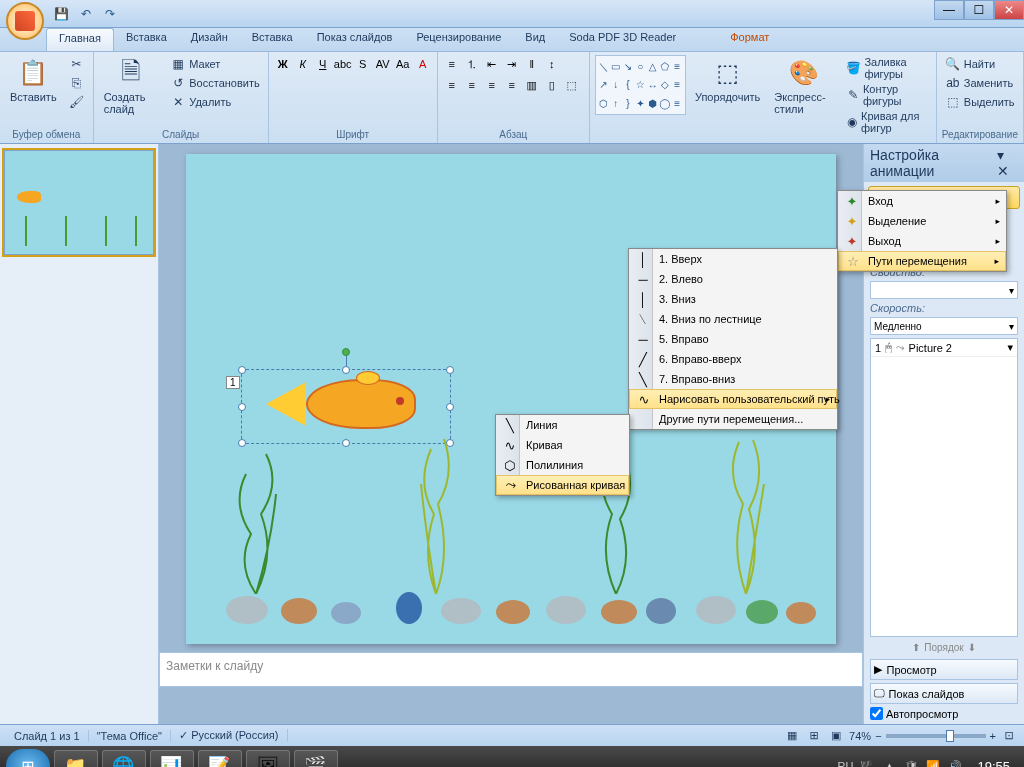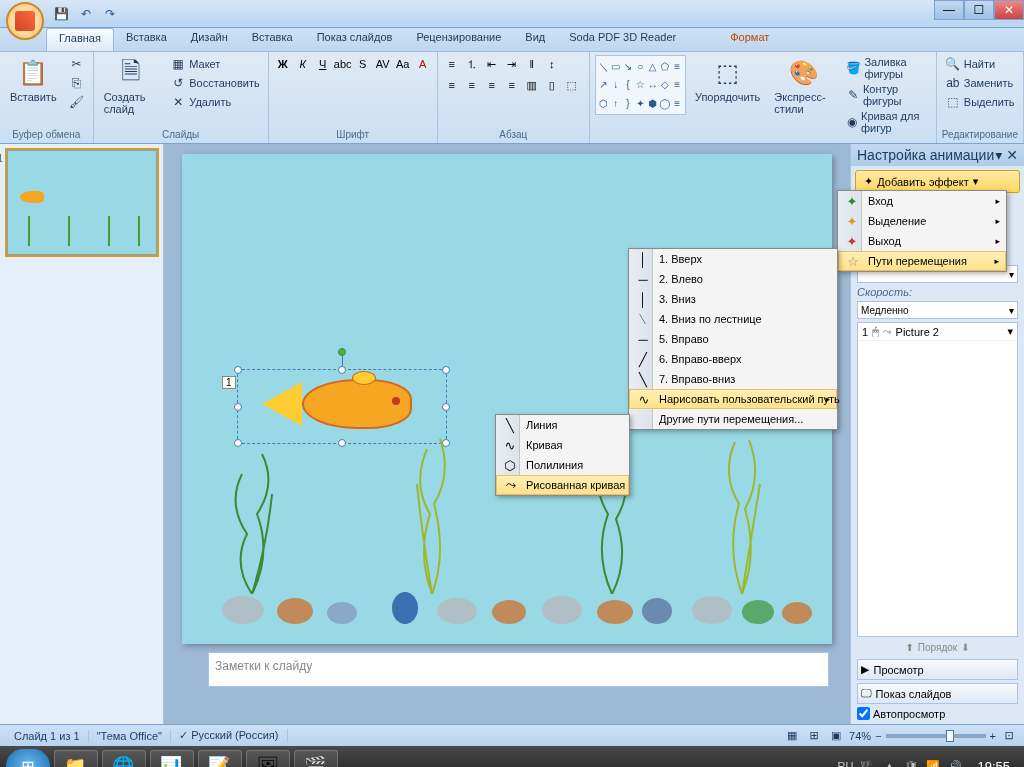--- a/index.html
+++ b/index.html
@@ -62,21 +62,21 @@
 .fish { position: absolute; left: 80px; top: 225px; width: 150px; height: 55px; }
 .fish-body { width: 110px; height: 50px; background: #f5a623; border: 2px solid #d4691e; border-radius: 50% 40% 40% 50%; position: absolute; left: 40px; }
 .fish-tail { width: 0; height: 0; border-top: 22px solid transparent; border-bottom: 22px solid transparent; border-right: 40px solid #ffcc33; position: absolute; left: 0; top: 3px; }
 .fish-eye { width: 8px; height: 8px; background: #c0392b; border-radius: 50%; position: absolute; left: 130px; top: 18px; }
 .fish-fin { width: 24px; height: 14px; background: #ffcc33; border: 1px solid #d4691e; border-radius: 50%; position: absolute; left: 90px; top: -8px; }
 
 .weed { position: absolute; bottom: 50px; }
 .weed svg { display: block; }
 .pebble { position: absolute; border-radius: 50%; bottom: 20px; }
 
-.notes-area { width: 621px; height: 35px; background: #fff; border: 1px solid #a8c4e2; margin-top: 8px; padding: 6px; font-size: 12px; color: #888; margin-left: 23px; }
+.notes-area { width: 704px; height: 35px; background: #fff; border: 1px solid #a8c4e2; margin-top: 8px; padding: 6px; font-size: 12px; color: #888; }
 
 
 .anim-pane { width: 174px; background: #dce8f5; border-left: 1px solid #a8c4e2; display: flex; flex-direction: column; }
 .anim-header { background: linear-gradient(to bottom, #c4d9f0, #b0cce8); padding: 3px 6px; font-size: 14px; color: #1e395b; display: flex; justify-content: space-between; }
 .add-effect-btn { margin: 4px; padding: 4px 8px; background: linear-gradient(to bottom, #ffe9a6, #ffd75e); border: 1px solid #c9a227; border-radius: 3px; font-size: 11px; display: flex; align-items: center; gap: 4px; }
 .anim-section { padding: 3px 6px; font-size: 11px; color: #4a6a8e; font-style: italic; }
 .anim-dropdown { width: 100%; height: 18px; background: #fff; border: 1px solid #a8c4e2; font-size: 10px; padding: 0 3px; display: flex; justify-content: space-between; align-items: center; }
 .anim-list { flex: 1; background: #fff; border: 1px solid #a8c4e2; margin: 3px 6px; font-size: 11px; }
 .anim-item { padding: 2px 4px; display: flex; align-items: center; gap: 4px; border-bottom: 1px solid #eee; }
 .anim-bottom { padding: 4px 6px; display: flex; flex-direction: column; gap: 3px; }

